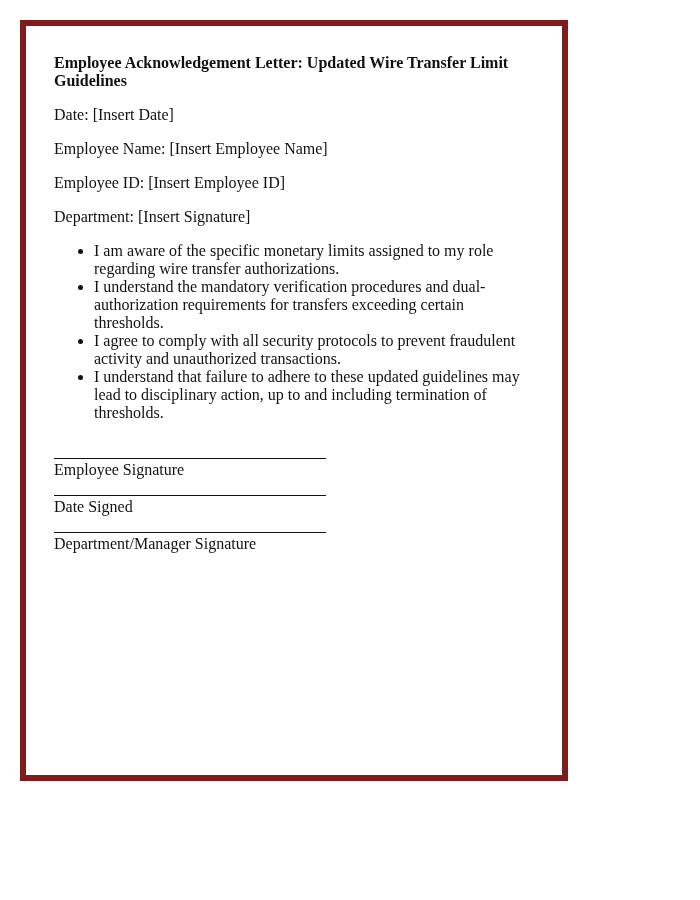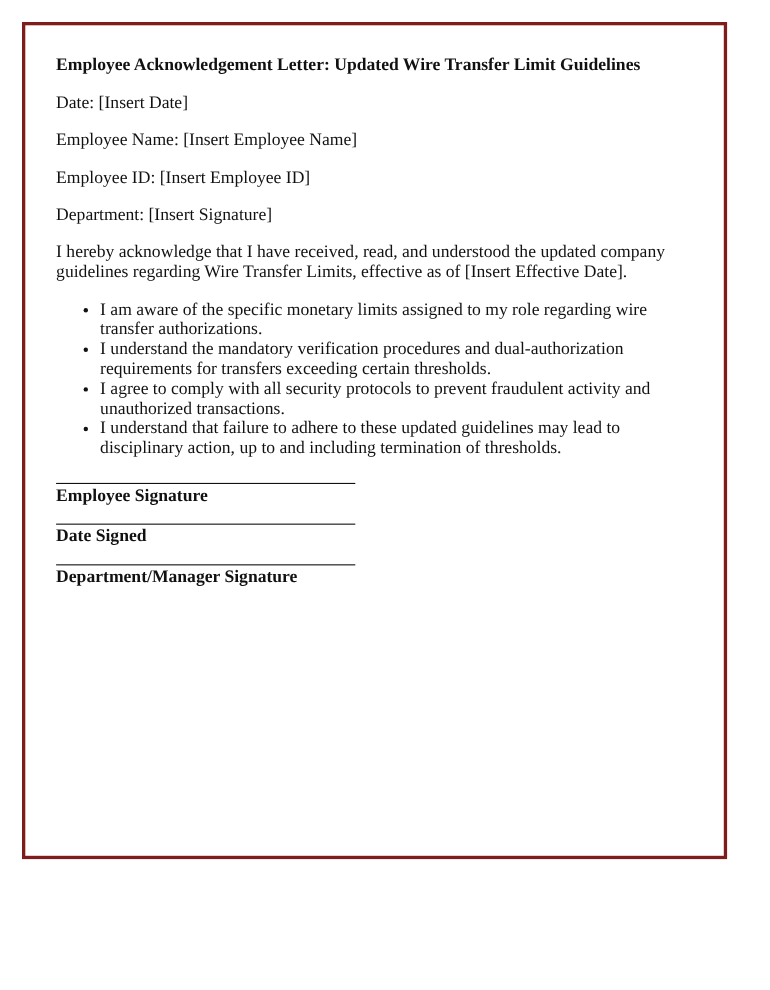--- a/index.html
+++ b/index.html
@@ -1,43 +1,42 @@
 <!DOCTYPE html>
 <html><head>
   <meta charset="utf-8">
   <style>
     html, body { margin: 0; padding: 0; background: #ffffff; }
     body { width: 700px; height: 900px; position: relative; font-family: "Liberation Serif", "DejaVu Serif", serif; color: #111; }
     .letter {
       position: absolute; left: 20px; top: 20px;
-      width: 641px; height: 761px;
+      width: 548px; height: 761px;
       box-sizing: border-box;
-      border: 3px solid #7f1d1d;
+      border: 6px solid #7f1d1d;
       padding: 28px 28px 0 28px;
       font-size: 16px; line-height: 18px;
     }
     .title { font-weight: bold; margin: 0 0 16px 0; font-size: 16px; line-height: 18px; }
     .para { margin: 0 0 16px 0; }
     ul.bullets { margin: 0 0 16px 0; padding-left: 40px; }
     ul.bullets li { margin: 0; }
-    .sig-block { margin-top: 22px; font-weight: bold; }
+    .sig-block { margin-top: 36px; }
     .sig { width: 272px; margin-bottom: 16px; }
     .sig-line { border-top: 1px solid #111; height: 0; margin-bottom: 2px; }
     .sig-label { line-height: 18px; }
   </style>
 </head>
 <body>
 
 <div class="letter">
   <p class="title">Employee Acknowledgement Letter: Updated Wire Transfer Limit Guidelines</p>
   <p class="para">Date: [Insert Date]</p>
   <p class="para">Employee Name: [Insert Employee Name]</p>
   <p class="para">Employee ID: [Insert Employee ID]</p>
   <p class="para">Department: [Insert Signature]</p>
-  <p class="para">I hereby acknowledge that I have received, read, and understood the updated company guidelines regarding Wire Transfer Limits, effective as of [Insert Effective Date].</p>
   <ul class="bullets">
     <li>I am aware of the specific monetary limits assigned to my role regarding wire transfer authorizations.</li>
     <li>I understand the mandatory verification procedures and dual-authorization requirements for transfers exceeding certain thresholds.</li>
     <li>I agree to comply with all security protocols to prevent fraudulent activity and unauthorized transactions.</li>
     <li>I understand that failure to adhere to these updated guidelines may lead to disciplinary action, up to and including termination of thresholds.</li>
   </ul>
 
   <div class="sig-block">
     <div class="sig">
       <div class="sig-line"></div>

